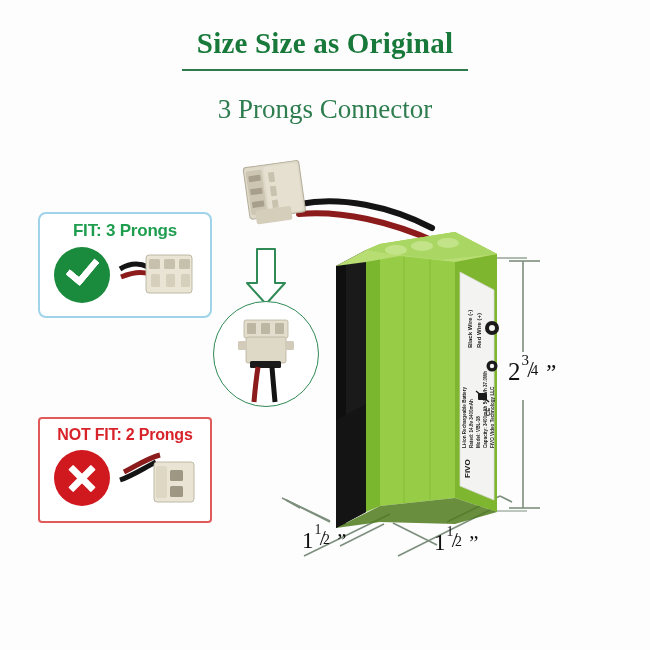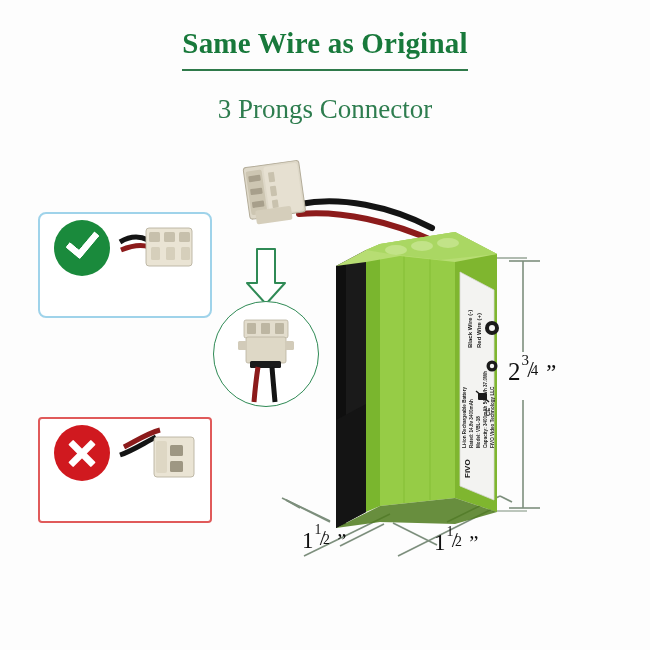--- a/index.html
+++ b/index.html
@@ -209,21 +209,21 @@
   .lbl-line {
     font-family: "Liberation Sans", sans-serif;
     font-weight: bold;
     fill: #1a1a1a;
   }
 </style>
 </head>
 <body>
 
 <div id="header">
-  <div id="title">Same Wire as Original</div>
+  <div id="title">Size Size as Original</div>
   <div id="title-rule"></div>
   <div id="subtitle">3 Prongs Connector</div>
 </div>
 
 <svg id="product" viewBox="0 0 650 650">
 
   <g stroke="#7d8f7d" stroke-width="1.6" fill="none">
 
     <line x1="523" y1="261" x2="523" y2="352"></line>
     <line x1="523" y1="400" x2="523" y2="508"></line>
@@ -334,39 +334,41 @@
       <rect x="24" y="39" width="9" height="9" rx="1.5" fill="#d2cbb9"></rect>
       <rect x="71" y="39" width="9" height="9" rx="1.5" fill="#d2cbb9"></rect>
       <rect x="36" y="59" width="31" height="7" rx="1.5" fill="#1a1a1a"></rect>
       <path d="M44,65 C42,78 41,88 40,100" stroke="#8c1b1b" stroke-width="5" fill="none"></path>
       <path d="M58,65 C59,78 60,88 61,100" stroke="#141414" stroke-width="5" fill="none"></path>
     </g>
   </svg>
 </div>
 
 <div id="fit-box" class="info-box">
+  <div id="fit-label" class="box-label">FIT: 3 Prongs</div>
   <div class="box-body">
     <div id="check-circle" class="status-circle">
       <div class="check-mark"></div>
     </div>
     <svg class="mini-conn" viewBox="0 0 92 64">
       <path d="M2,26 C12,20 22,20 30,24" stroke="#141414" stroke-width="5" fill="none"></path>
       <path d="M3,34 C13,30 23,28 31,31" stroke="#8c1b1b" stroke-width="5" fill="none"></path>
       <rect x="28" y="12" width="46" height="38" rx="3" fill="#eae4d4" stroke="#b9b2a0" stroke-width="0.9"></rect>
       <rect x="31" y="16" width="11" height="10" rx="1.5" fill="#c7c0ac"></rect>
       <rect x="46" y="16" width="11" height="10" rx="1.5" fill="#c7c0ac"></rect>
       <rect x="61" y="16" width="11" height="10" rx="1.5" fill="#c7c0ac"></rect>
       <rect x="33" y="31" width="9" height="13" rx="1.5" fill="#d6cfbb"></rect>
       <rect x="48" y="31" width="9" height="13" rx="1.5" fill="#d6cfbb"></rect>
       <rect x="63" y="31" width="9" height="13" rx="1.5" fill="#d6cfbb"></rect>
     </svg>
   </div>
 </div>
 
 <div id="notfit-box" class="info-box">
+  <div id="notfit-label" class="box-label">NOT FIT: 2 Prongs</div>
   <div class="box-body">
     <div id="x-circle" class="status-circle">
       <div class="x-bar b1"></div>
       <div class="x-bar b2"></div>
     </div>
     <svg class="mini-conn" viewBox="0 0 92 64">
       <path d="M2,34 C14,30 26,22 38,16" stroke="#141414" stroke-width="5" fill="none"></path>
       <path d="M6,26 C18,20 30,12 42,9" stroke="#8c1b1b" stroke-width="5" fill="none"></path>
       <rect x="36" y="16" width="40" height="40" rx="3" fill="#eae4d4" stroke="#b9b2a0" stroke-width="0.9"></rect>
       <rect x="52" y="24" width="13" height="11" rx="1.5" fill="#9e9783"></rect>

